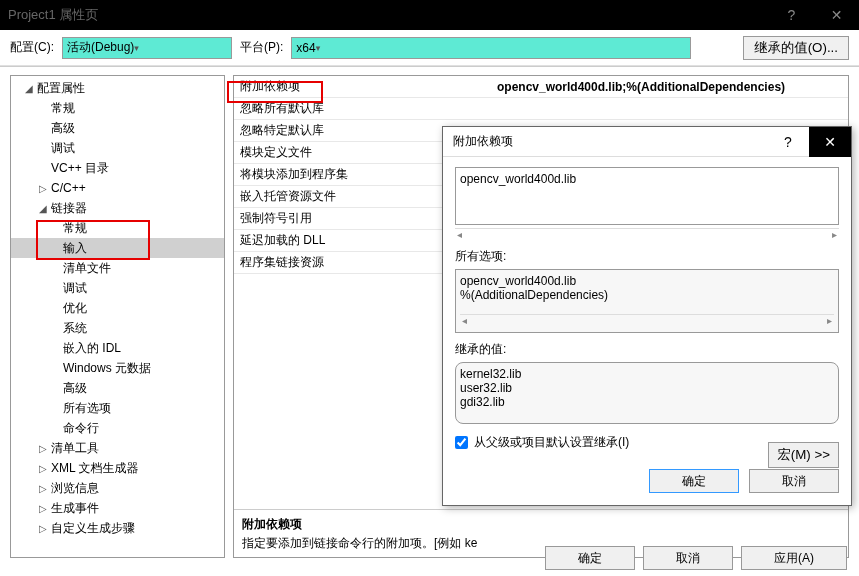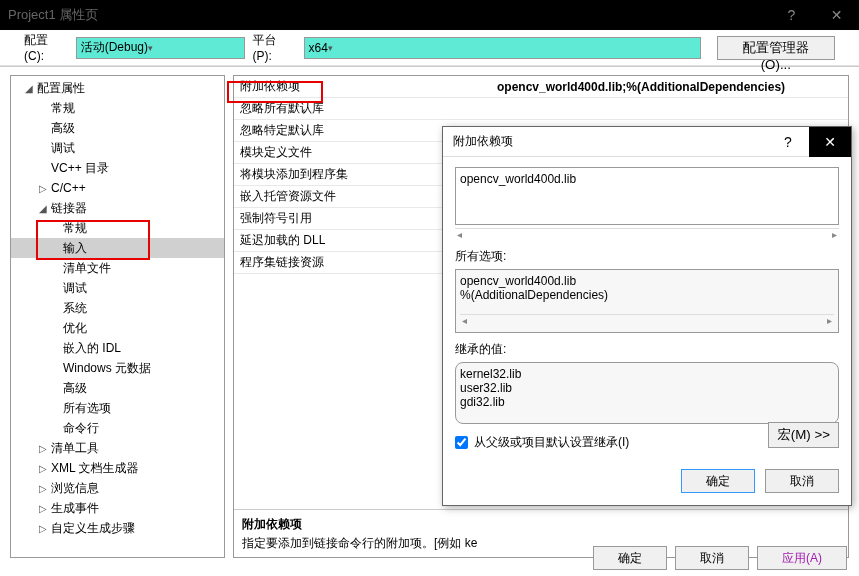--- a/index.html
+++ b/index.html
@@ -3,21 +3,21 @@
 <meta charset="utf-8">
 <style>
 * { box-sizing: border-box; margin: 0; padding: 0; font-family: "Microsoft YaHei", "Segoe UI", sans-serif; }
 html, body { width: 859px; height: 576px; background: #fff; font-size: 12px; color: #000; overflow: hidden; }
 
 .titlebar { height: 30px; display: flex; align-items: center; padding: 0 8px; background: #000000; position: relative; }
 .titlebar .title { color: #666; font-size: 13px; }
 .titlebar .winbtns { position: absolute; right: 0; top: 0; display: flex; }
 .titlebar .winbtn { width: 45px; height: 30px; display: flex; align-items: center; justify-content: center; color: #888; font-size: 14px; }
 
-.toolbar { height: 36px; display: flex; align-items: center; padding: 0 24px; gap: 8px; border-bottom: 1px solid #e0e0e0; }
+.toolbar { height: 36px; display: flex; align-items: center; padding: 0 10px; gap: 8px; border-bottom: 1px solid #e0e0e0; }
 .toolbar label { font-size: 12px; }
 .toolbar .combo { border: 1px solid #999; background: #5eead4; height: 22px; display: flex; align-items: center; padding: 0 4px; font-size: 12px; }
 .toolbar .combo .chev { font-size: 9px; color: #555; }
 .toolbar .cfg-mgr { border: 1px solid #999; background: #f0f0f0; padding: 2px 10px; height: 24px; }
 
 .body { display: flex; height: 500px; border-top: 1px solid #ccc; }
 .tree { width: 215px; border: 1px solid #999; margin: 8px 4px 8px 10px; overflow: auto; background: #fff; padding-top: 2px; }
 .tree-item { height: 20px; display: flex; align-items: center; padding-left: 6px; cursor: default; }
 .tree-item.lv1 { padding-left: 14px; }
 .tree-item.lv2 { padding-left: 40px; }
@@ -28,37 +28,37 @@
 
 .main { flex: 1; margin: 8px 10px 8px 4px; border: 1px solid #999; display: flex; flex-direction: column; position: relative; }
 .prop-row { display: flex; height: 22px; border-bottom: 1px solid #e8e8e8; align-items: center; }
 .prop-row .pname { width: 215px; padding-left: 6px; }
 .prop-row .pval { flex: 1; padding-left: 6px; font-weight: bold; font-size: 12px; margin-left: 42px; }
 .prop-list { flex: 1; }
 .desc-box { border-top: 1px solid #ccc; padding: 6px 8px; height: 48px; }
 .desc-box .dt { font-weight: bold; margin-bottom: 2px; }
 
 .bottom-btns { position: absolute; right: 12px; bottom: 6px; display: flex; gap: 8px; }
-.btn { border: 1px solid #999; background: #f0f0f0; padding: 3px 24px; font-size: 12px; height: 24px; }
-.btn.disabled { color: #a21caf; }
+.btn { border: 1px solid #999; background: #f0f0f0; padding: 3px 32px; font-size: 12px; height: 24px; }
+.btn.disabled { color: #000000; }
 
 
 .modal { position: absolute; left: 442px; top: 126px; width: 410px; background: #fff; border: 1px solid #666; box-shadow: 2px 2px 8px rgba(0,0,0,.3); }
 .modal-title { background: #fff; color: #000; height: 30px; display: flex; align-items: center; padding: 0 10px; position: relative; border-bottom: 1px solid #ddd; }
 .modal-title .mt-right { position: absolute; right: 0; top: 0; display: flex; }
 .modal-title .mbtn { width: 42px; height: 30px; display: flex; align-items: center; justify-content: center; font-size: 14px; }
 .modal-title .mbtn.close { background: #000; color: #fff; }
 .modal-body { padding: 10px 12px; }
 .modal-body .ta { width: 100%; height: 58px; border: 1px solid #999; padding: 4px; font-size: 12px; resize: none; font-family: inherit; }
 .modal-body .label { margin: 8px 0 4px; }
 .modal-body .ro-box { width: 100%; border: 1px solid #999; background: #f7f7f7; padding: 4px; font-size: 12px; }
 .modal-body .ro-box.h1 { height: 64px; }
 .modal-body .ro-box.h2 { height: 62px; border-radius: 8px; }
 .modal-body .chk-row { display: flex; align-items: center; gap: 6px; margin-top: 10px; }
-.modal-body .macro-btn { position: absolute; right: 12px; bottom: 57px; border: 1px solid #999; background: #f0f0f0; padding: 3px 8px; }
+.modal-body .macro-btn { position: absolute; right: 12px; bottom: 37px; border: 1px solid #999; background: #f0f0f0; padding: 3px 8px; }
 .modal-footer { display: flex; justify-content: flex-end; gap: 10px; padding: 8px 12px 12px; }
 .modal-footer .btn.primary { border: 1px solid #3399ff; }
 .scroll-icons { display: flex; justify-content: space-between; color: #888; font-size: 10px; padding: 0 2px; border-top: 1px solid #ddd; }
 .ta-wrap { position: relative; }
 </style>
 </head>
 <body>
 
 <div class="titlebar">
   <div class="title">Project1 属性页</div>
@@ -73,21 +73,21 @@
   <div class="combo" style="width:170px">
     <span>活动(Debug)</span>
     <span class="chev">▾</span>
   </div>
   <label>平台(P):</label>
   <div class="combo" style="width:400px">
     <span>x64</span>
     <span class="chev">▾</span>
   </div>
   <div style="flex:1"></div>
-  <button class="cfg-mgr">配置管理器(O)...</button>
+  <button class="cfg-mgr">继承的值(O)...</button>
 </div>
 
 <div class="body">
 
   <div class="tree">
     <div class="tree-item lv1">
         <span class="exp">◢</span>
         <span>配置属性</span>
       </div>
     <div class="tree-item lv2">
@@ -116,24 +116,24 @@
     <div class="tree-item lv2b sel">
         <span>输入</span>
       </div>
     <div class="tree-item lv2b">
         <span>清单文件</span>
       </div>
     <div class="tree-item lv2b">
         <span>调试</span>
       </div>
     <div class="tree-item lv2b">
+        <span>优化</span>
+      </div>
+    <div class="tree-item lv2b">
         <span>系统</span>
-      </div>
-    <div class="tree-item lv2b">
-        <span>优化</span>
       </div>
     <div class="tree-item lv2b">
         <span>嵌入的 IDL</span>
       </div>
     <div class="tree-item lv2b">
         <span>Windows 元数据</span>
       </div>
     <div class="tree-item lv2b">
         <span>高级</span>
       </div>

